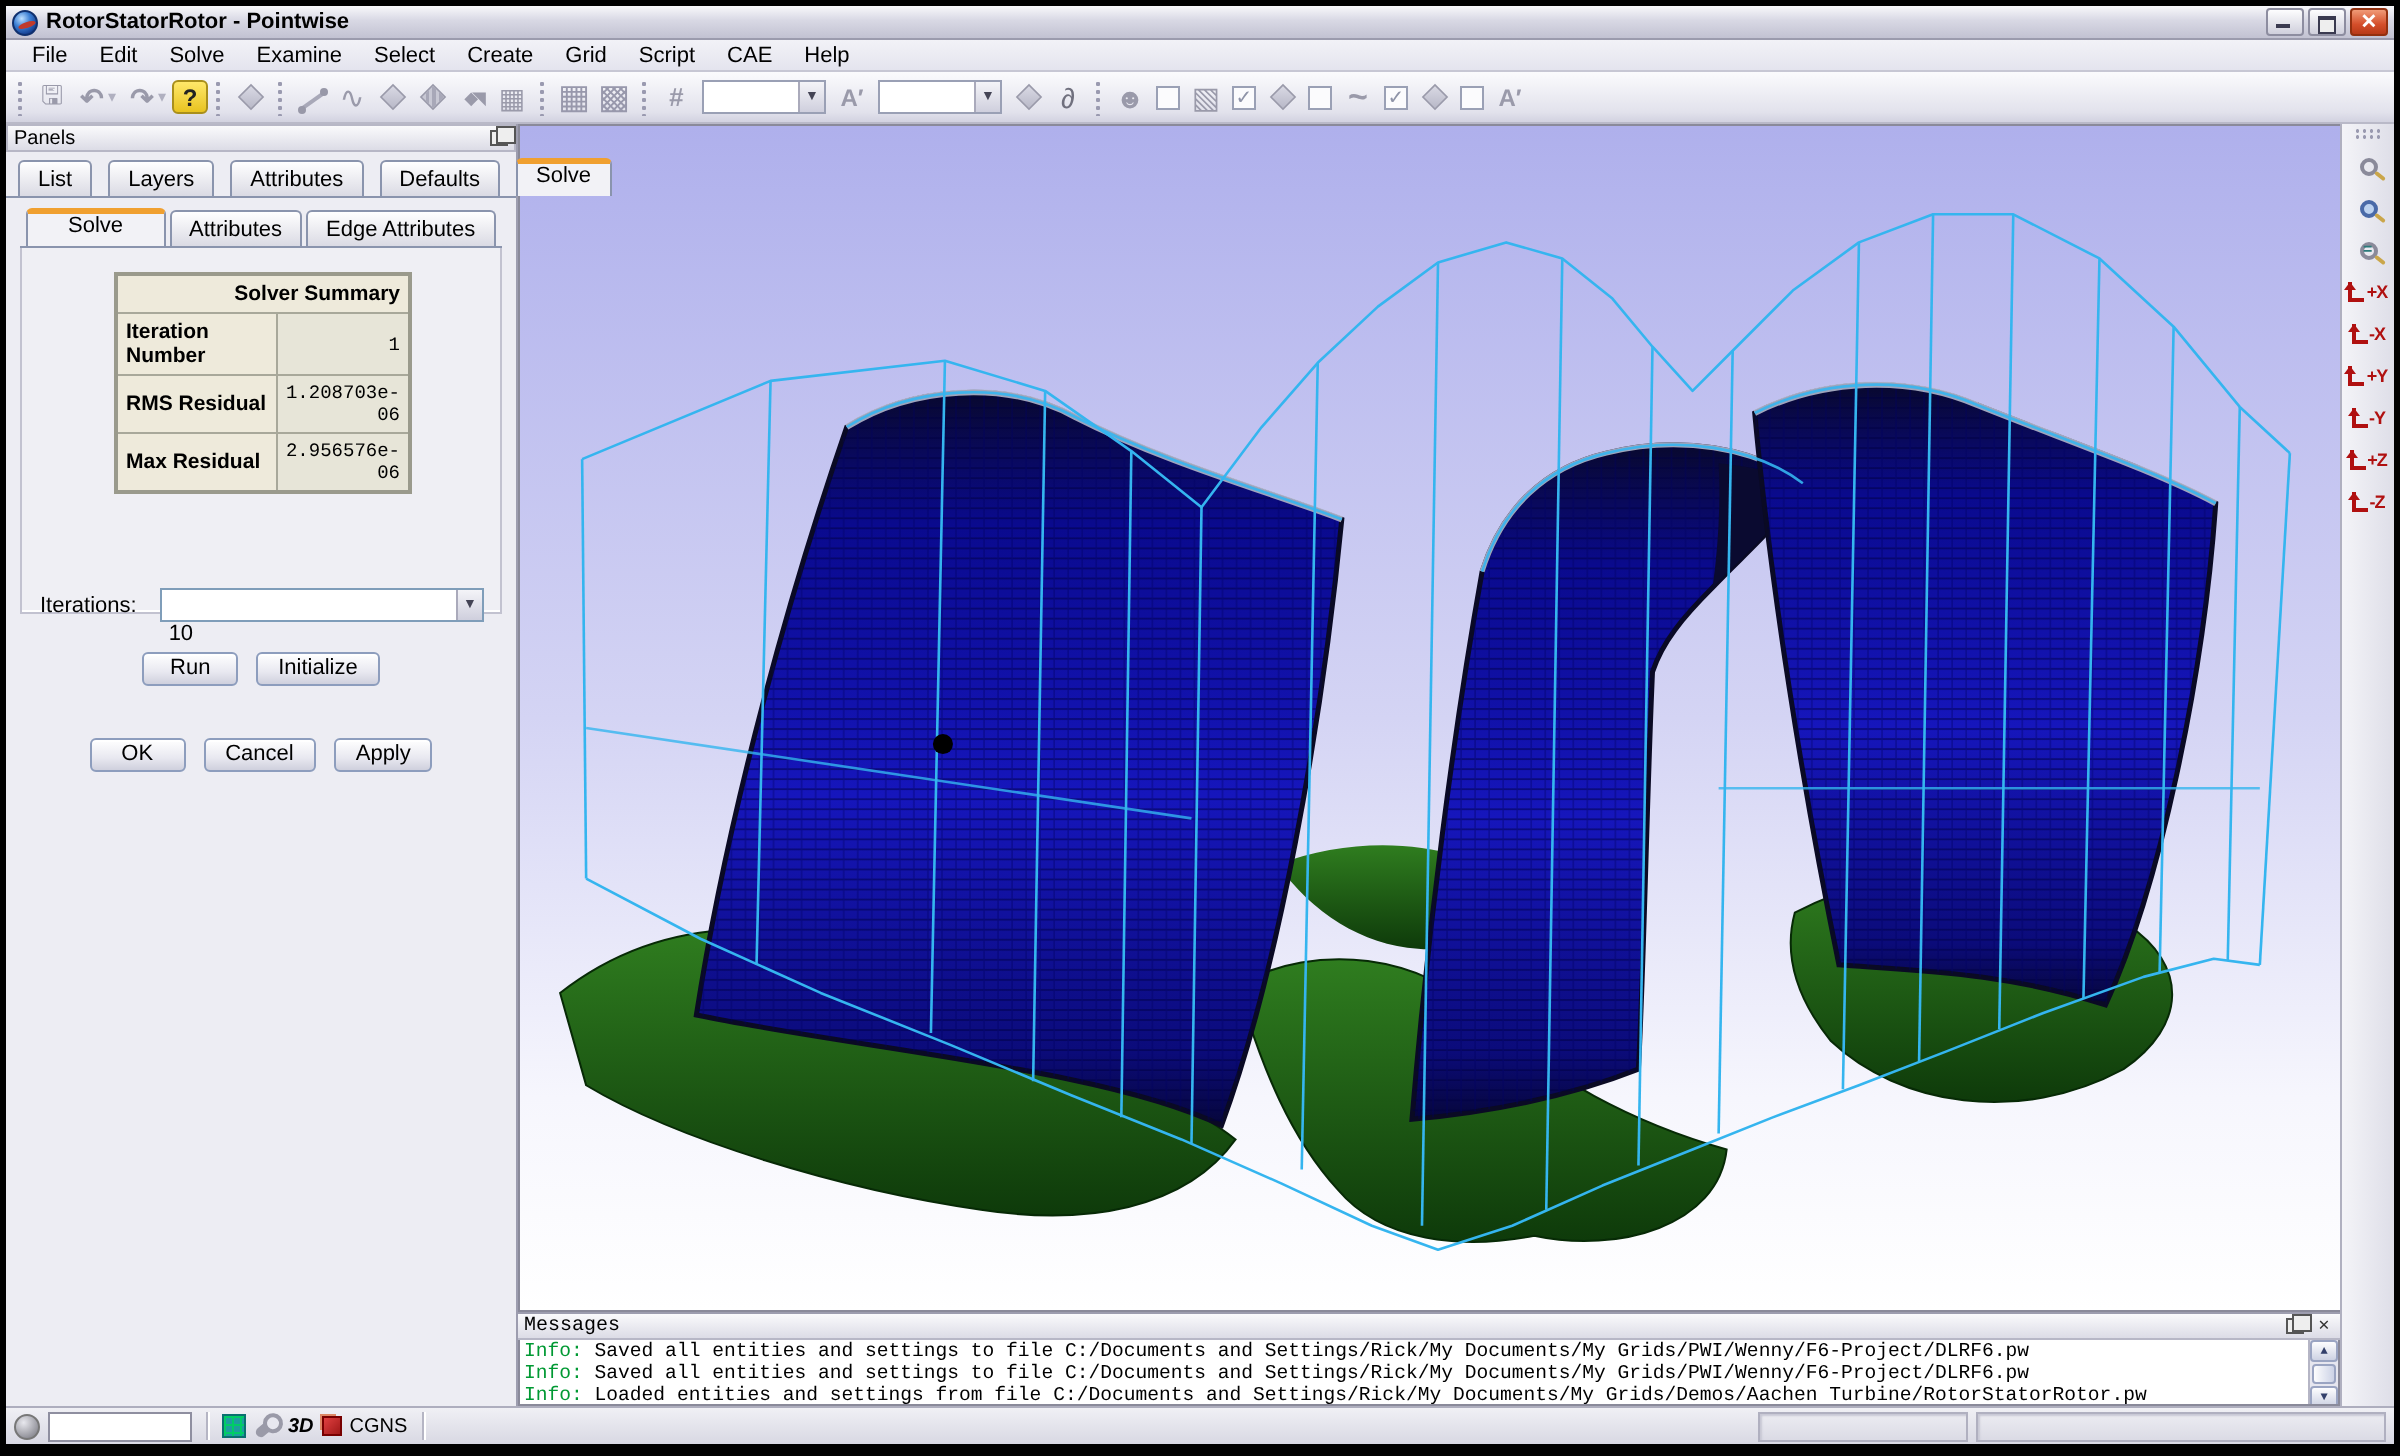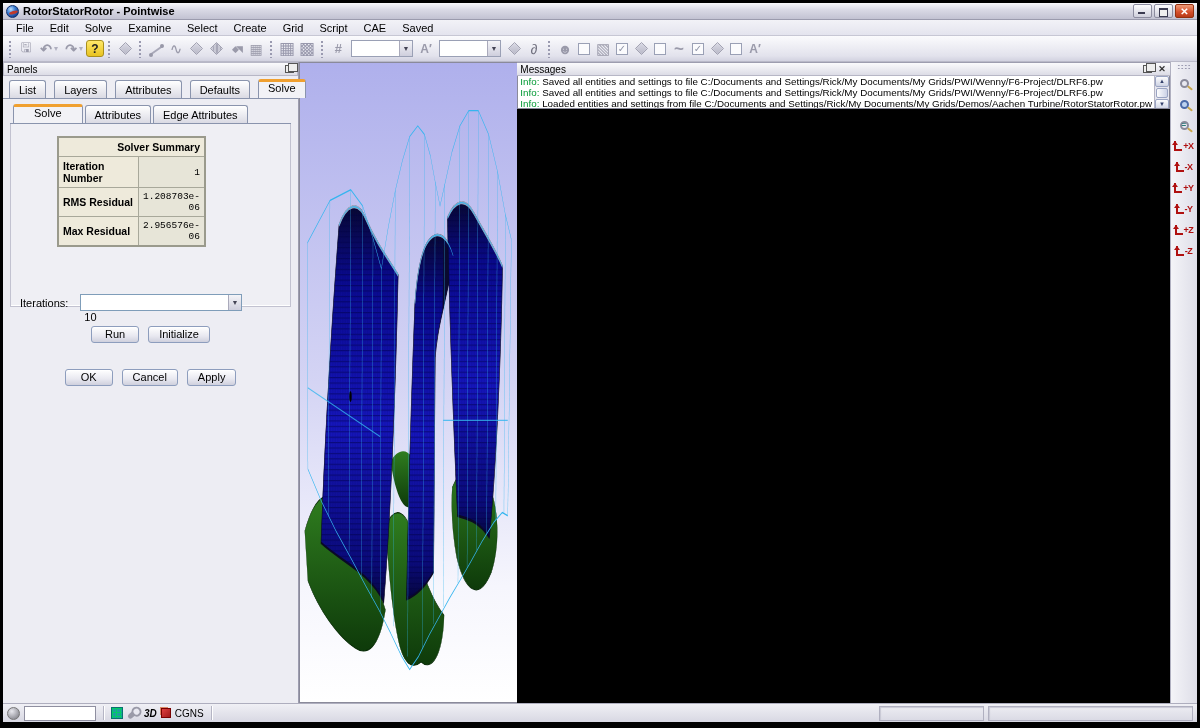--- a/index.html
+++ b/index.html
@@ -66,21 +66,21 @@
   .tcombo .val { flex:1; }
   .combobtn { width:13px; background:linear-gradient(#f4f4f8,#cfcfdd); border-left:1px solid #aab; 
     display:flex; align-items:center; justify-content:center; font-size:7px; color:#445;}
   .cb { width:12px; height:12px; border:1px solid #9aa0b5; background:#fbfbfd; margin:0 3px;
     display:inline-flex; align-items:center; justify-content:center; font-size:10px; color:#8f94a8;}
 
   
   .mainrow { flex:1; display:flex; min-height:0; }
 
   
-  .leftpanel { width:296px; background:#ededf3; border-right:1px solid #9d9daf;
+  .leftpanel { width:256px; background:#ededf3; border-right:1px solid #9d9daf;
     display:flex; flex-direction:column; position:relative; flex:0 0 auto;}
   .panel-caption { height:14px; background:linear-gradient(#fafafc,#dcdce6);
     border:1px solid #b7b7c6; display:flex; align-items:center; padding:0 3px; font-size:10px;}
   .float-ico { margin-left:auto; width:9px; height:8px; border:1px solid #555; background:#eee; position:relative;}
   .float-ico::before{content:''; position:absolute; left:2px; top:-3px; width:8px; height:7px;
     border:1px solid #555; background:#eee;}
   .x-ico { width:10px; text-align:center; font-size:9px; color:#333; font-weight:bold; margin-left:5px;}
 
   .tabs { display:flex; padding:3px 4px 0 6px; gap:8px; }
   .tab { padding:3px 9px 2px; background:linear-gradient(#ffffff,#d8d8e2);
@@ -103,21 +103,21 @@
   .iter-row { position:absolute; left:17px; top:170px; width:222px; display:flex; align-items:center;}
   .iter-label { font-size:11px; }
   .combo { margin-left:12px; flex:1; height:17px; background:#fff; border:1px solid #7f9db9; display:flex;}
   .combo .val { flex:1; padding:16px 3px; font-size:11px; }
   .btnrow { position:absolute; left:0; right:0; display:flex; justify-content:center; gap:9px;}
   .xpbtn { min-width:48px; height:17px; padding:0 10px; font-size:11px; text-align:center; line-height:15px;
     background:linear-gradient(#ffffff,#e8e8f0 60%,#cfd0dd); border:1px solid #8d9dbd; border-radius:3px;
     box-shadow:inset 0 1px 0 #fff; }
 
   
-  .centercol { flex:1; display:flex; flex-direction:row; min-width:0; }
+  .centercol { flex:1; display:flex; flex-direction:column; min-width:0;font-family:Liberation Mono, monospace; }
   .viewport { flex:1; border:1px solid #8a8a9a; border-right:none; position:relative; min-height:0;}
   .viewport svg { display:block; width:100%; height:100%; }
 
   
   .messages { height:47px; display:flex; flex-direction:column; border-top:1px solid #9d9daf; flex:0 0 auto;}
   .msg-caption { height:13px; background:linear-gradient(#fafafc,#dcdce6); border-bottom:1px solid #b7b7c6;
     display:flex; align-items:center; padding:0 3px; font-size:10px;}
   .msg-list { flex:1; background:#fff; border:1px solid #8a8a9a; border-top:none; overflow:hidden;
     display:flex; }
   .msg-lines { flex:1; padding:0 2px; }
@@ -183,21 +183,21 @@
   <div class="menubar">
     <span class="menu-item">File</span>
     <span class="menu-item">Edit</span>
     <span class="menu-item">Solve</span>
     <span class="menu-item">Examine</span>
     <span class="menu-item">Select</span>
     <span class="menu-item">Create</span>
     <span class="menu-item">Grid</span>
     <span class="menu-item">Script</span>
     <span class="menu-item">CAE</span>
-    <span class="menu-item">Saved</span>
+    <span class="menu-item">Help</span>
   </div>
 
   <div class="toolbar">
     <span class="grip"></span>
     <span class="ticon i-save"></span>
     <span class="ticon i-undo"></span>
       <span class="dropcaret">▾</span>
     <span class="ticon i-redo"></span>
       <span class="dropcaret">▾</span>
     <span class="ticon i-help"></span>

